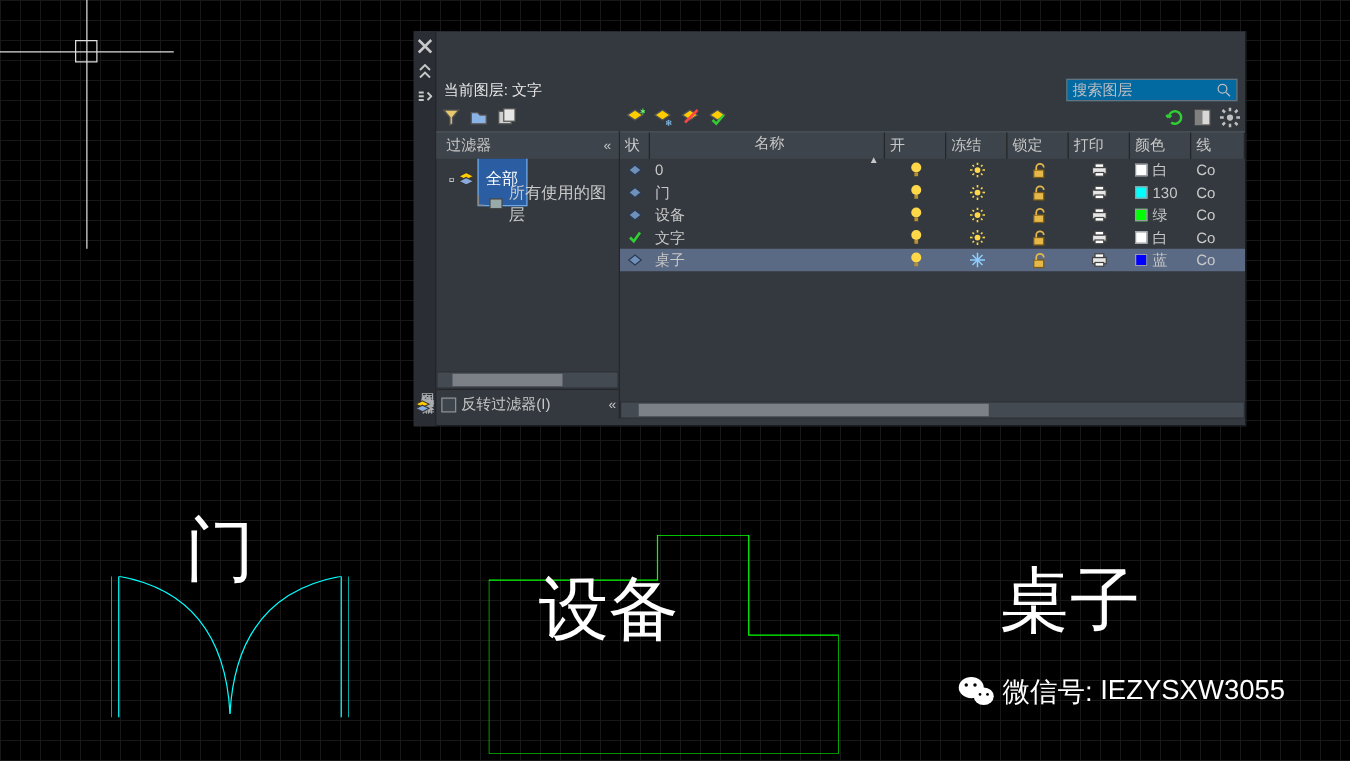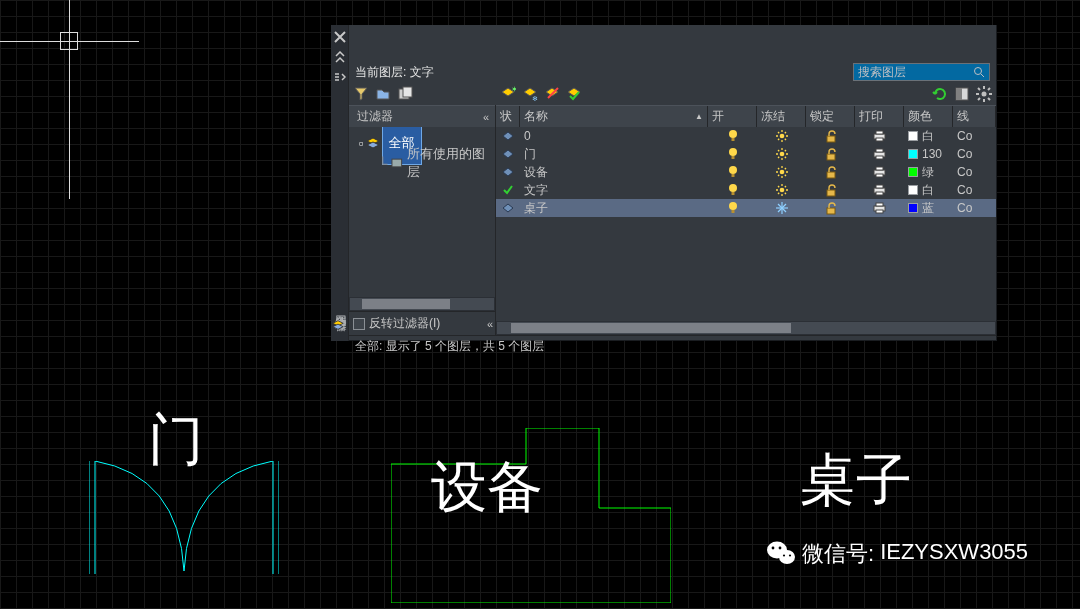--- a/index.html
+++ b/index.html
@@ -137,21 +137,21 @@
 .lp-hdr {
   height: 22px; display: flex;
   background: #3e444b;
   border-top: 1px solid #4c525a;
 }
 .lp-hdr .cell {
   border-right: 1px solid #242629;
   display: flex; align-items: center; padding-left: 4px;
 }
 .col-status { width: 24px; }
-.col-name { width: 188px; position: relative;}
+.col-name { width: 188px; position: relative; flex-direction: column;}
 .col-on { width: 49px; }
 .col-freeze { width: 49px; }
 .col-lock { width: 49px; }
 .col-print { width: 49px; }
 .col-color { width: 49px; }
 .col-line { flex: 1; border-right: none;}
 .sortarrow { margin-left: auto; margin-right: 4px; font-size: 8px;}
 
 .lp-rows { flex: 1; }
 .lrow {
@@ -600,21 +600,20 @@
               </span>
               <span class="c c-line">Co</span>
             </div>
           </div>
         <div class="lp-sb">
             <div class="thumb"></div>
           </div>
       </div>
     </div>
 
-    <div class="status-row">全部: 显示了 5 个图层，共 5 个图层</div>
   </div>
 </div>
 
 <div class="wechat">
   <svg width="30" height="28" viewBox="0 0 30 28">
     <ellipse cx="11" cy="11" rx="10" ry="8.5" fill="#fff"></ellipse>
     <ellipse cx="21" cy="18" rx="8" ry="7" fill="#fff"></ellipse>
     <circle cx="7" cy="9" r="1.4" fill="#000"></circle>
       <circle cx="14" cy="9" r="1.4" fill="#000"></circle>
     <circle cx="18" cy="16.5" r="1.1" fill="#000"></circle>

